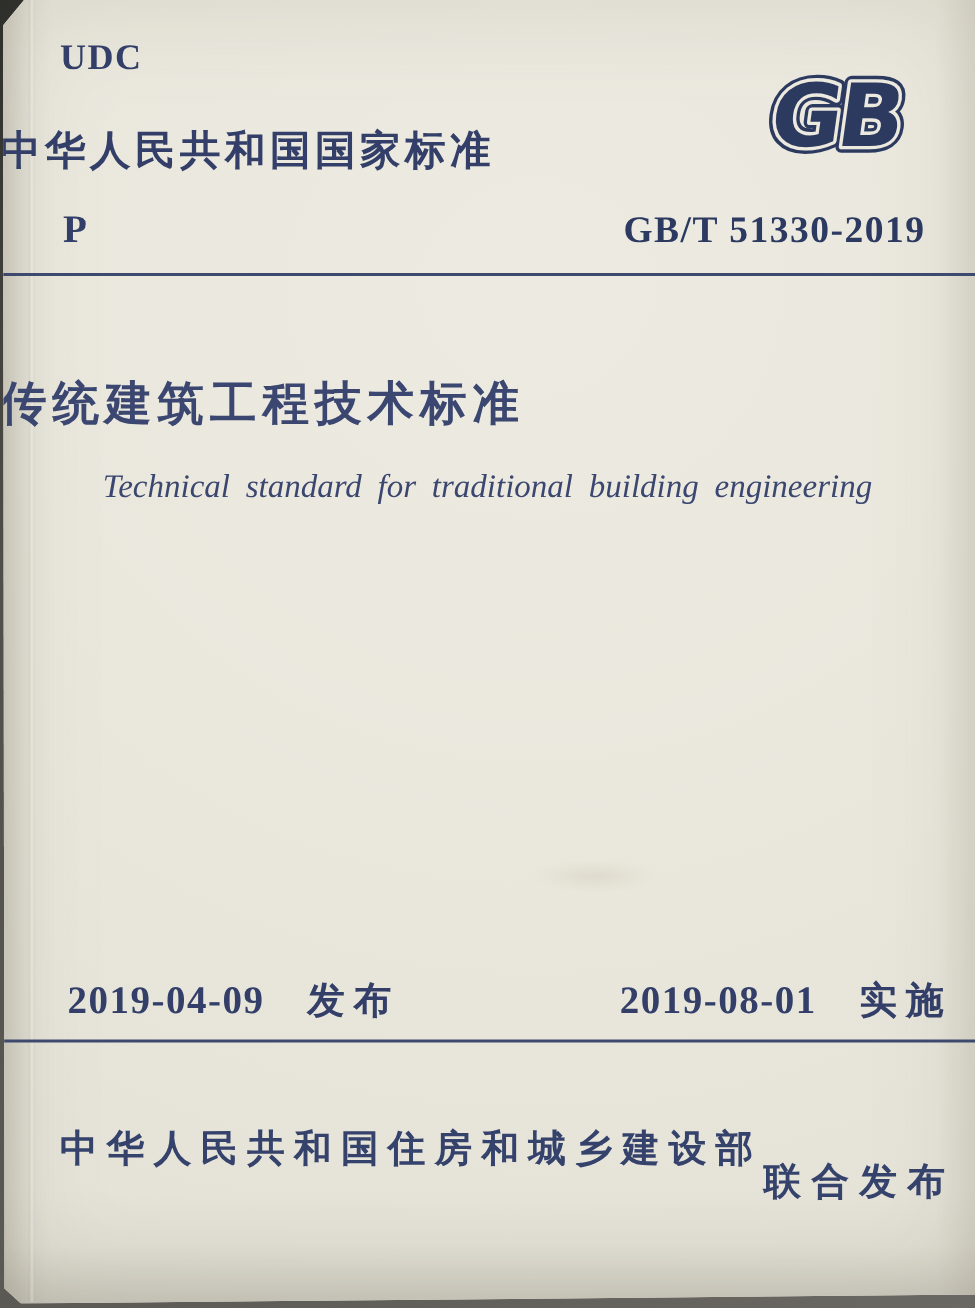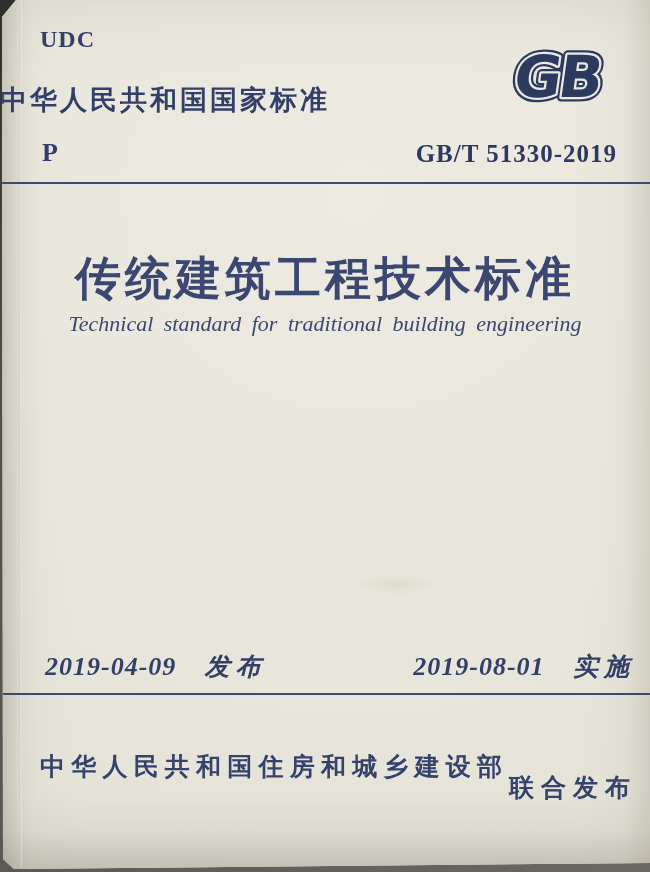--- a/index.html
+++ b/index.html
@@ -46,30 +46,30 @@
   }
   .stdno{
     position:absolute;right:33px;top:140px;
     font-family:"Liberation Serif","DejaVu Serif",serif;
     font-size:25px;font-weight:700;letter-spacing:1px;color:#2c3960;
   }
   .rule{position:absolute;left:0;width:650px;height:2px;background:#3e4a6d;}
   .rule-top{top:182px;}
   .rule-bottom{top:693px;}
   .title-zh{
-    position:absolute;left:0;top:248px;width:650px;margin:0;text-align:center;
+    position:absolute;left:0;top:248px;width:650px;margin:0;
     font-family:"Liberation Serif","DejaVu Serif",serif;
-    font-size:46px;font-weight:600;letter-spacing:4px;color:#3b4770;
+    font-size:31px;font-weight:600;letter-spacing:4px;color:#3b4770;
   }
   .title-en{
     position:absolute;left:0;top:311px;width:650px;text-align:center;
     font-family:"Liberation Serif","DejaVu Serif",serif;
     font-size:22px;font-weight:500;word-spacing:5px;color:#3b4770;font-style:italic;
   }
-  .date-row{position:absolute;left:0;top:650px;width:650px;height:30px;font-style:italic;}
+  .date-row{position:absolute;left:0;top:650px;width:650px;height:30px;}
   .date{
     font-family:"Liberation Serif","DejaVu Serif",serif;
     font-size:26px;font-weight:700;letter-spacing:1px;
   }
   .date-label{font-size:25px;font-weight:700;letter-spacing:6px;margin-left:24px;}
   .date-left{position:absolute;left:45px;top:0;}
   .date-right{position:absolute;right:15px;top:0;}
   .issuers{
     position:absolute;left:40px;top:752px;width:462px;
     font-size:25px;font-weight:700;line-height:29px;color:#35426c;

